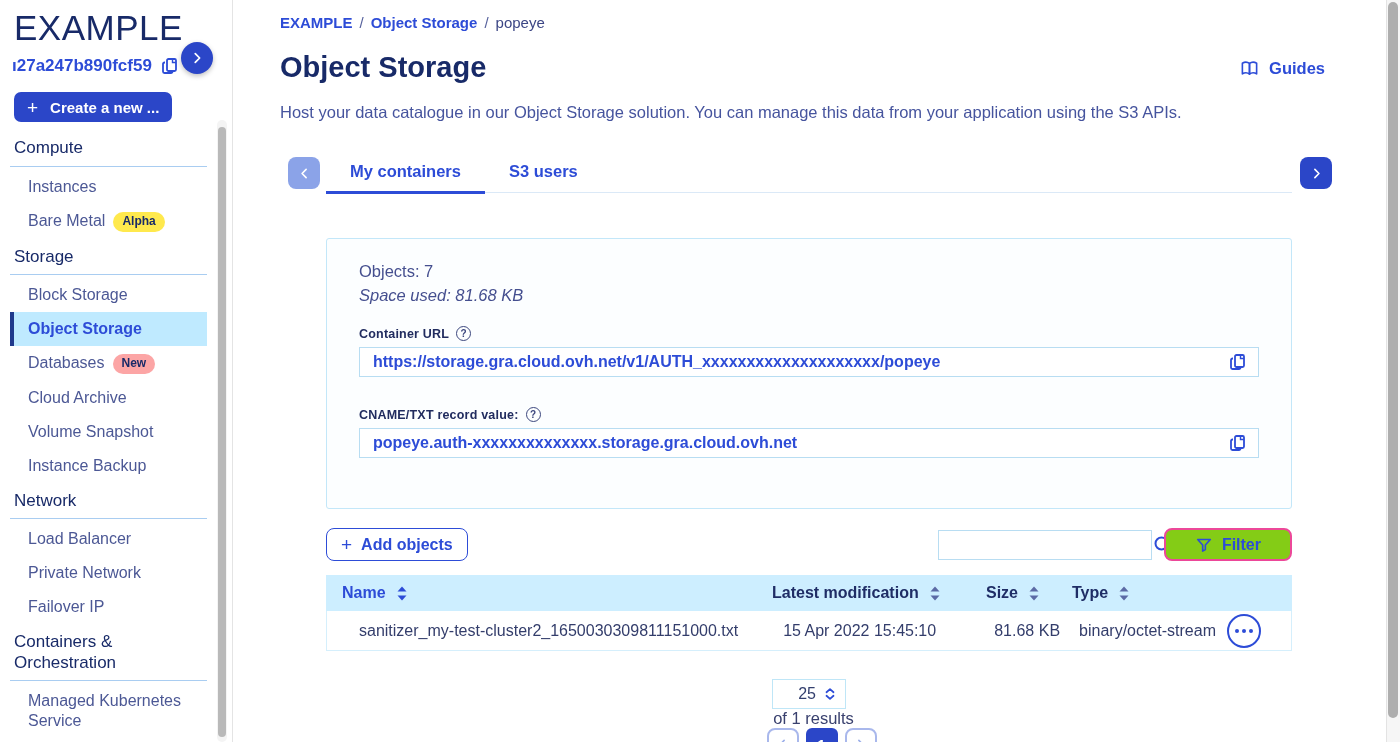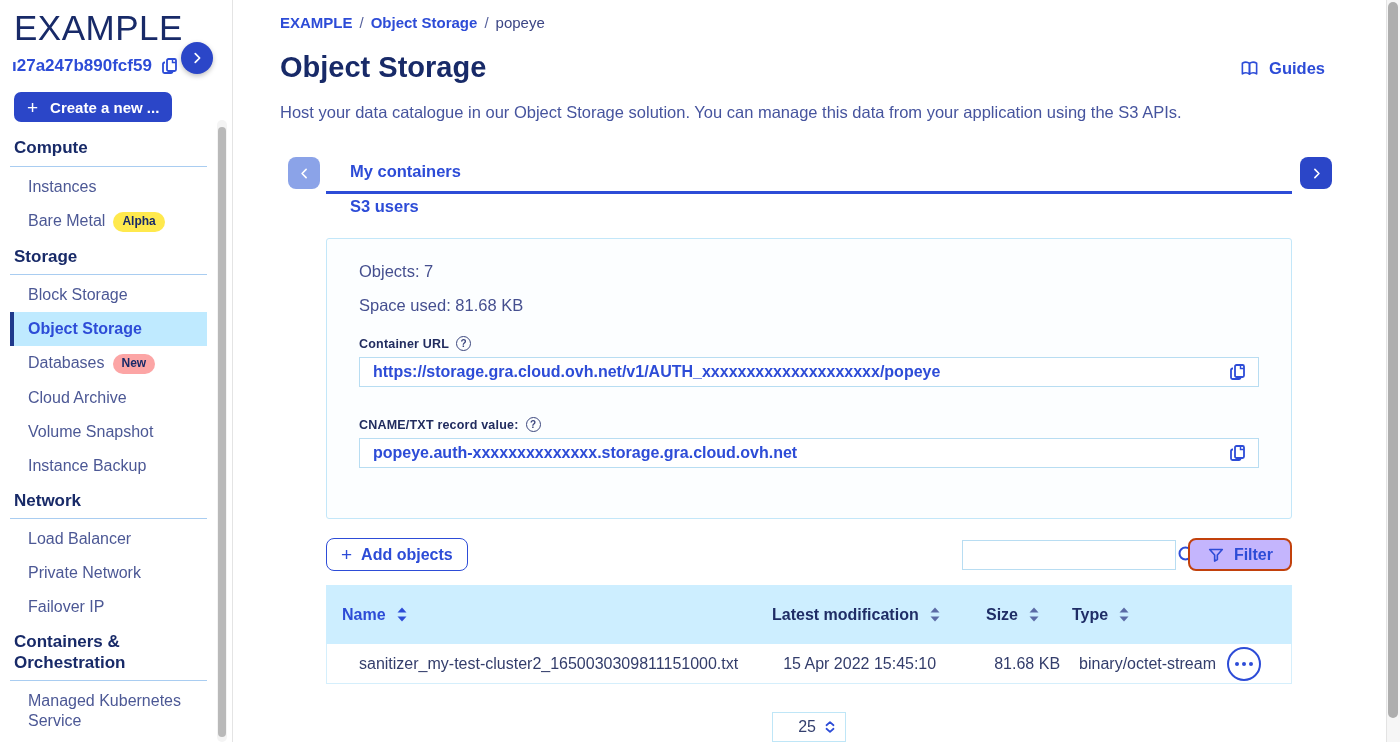--- a/index.html
+++ b/index.html
@@ -17,21 +17,21 @@
   .copy-btn { background:none; border:none; padding:0; margin-left:8px; cursor:pointer; display:flex; }
   .round-next { position:absolute; left:181px; top:42px; width:32px; height:32px; border-radius:50%;
                 background:#2b46c8; border:none; display:flex; align-items:center; justify-content:center;
                 box-shadow:0 2px 5px rgba(0,0,0,.25); cursor:pointer; }
   .create-btn { margin-top:12px; height:30px; min-width:155px; background:#2b46c8; color:#fff;
                 border:none; border-radius:7px; font-weight:700; font-size:15px;
                 display:flex; align-items:center; gap:12px; padding:0 13px; cursor:pointer;
                 font-family:"Liberation Sans", sans-serif; }
   .create-btn .plus { font-size:19px; font-weight:400; line-height:1; }
   .nav { margin-top:16px; padding-right:28px; }
-  .nav-section-title { font-size:17px; font-weight:700; color:#182a68; margin-top:8px; line-height:1.2; padding-right:10px; }
+  .nav-section-title { font-size:17px; font-weight:400; color:#182a68; margin-top:8px; line-height:1.2; padding-right:10px; }
   .nav-hr { border-top:1px solid #a9cdf1; margin:7px 0 3px -4px; width:197px; }
   .nav-item { position:relative; margin-left:-4px; width:197px; padding:7px 8px 7px 14px;
               border-left:4px solid transparent; font-size:16px; color:#4c5895; cursor:pointer; line-height:1.25; }
   .nav-item.active { background:#bfeaff; color:#2d4cd7; font-weight:700; border-left-color:#203a8c; }
   .badge { display:inline-block; margin-left:8px; padding:2px 9px 3px; border-radius:10px;
            font-size:12px; font-weight:700; color:#182a68; vertical-align:1px; }
   .badge.alpha { background:#ffe94d; }
   .badge.new { background:#fca5a5; }
   .side-sb-track { position:absolute; right:5px; top:120px; width:10px; height:622px; background:#f4f4f4; border-radius:6px; }
   .side-sb-thumb { position:absolute; right:6px; top:127px; width:8px; height:610px; background:#b9b9b9; border-radius:4px; }
@@ -47,56 +47,56 @@
                 font-family:"Liberation Sans", sans-serif; }
   .page-title { margin-top:21px; font-size:29px; font-weight:700; color:#182a68; line-height:1.1; }
   .page-desc { margin-top:13px; font-size:16.5px; color:#46549e; }
 
   
   .tabbar { position:relative; margin-top:35px; height:37px; }
   .tab-scroll { width:32px; height:32px; border:none; border-radius:8px; display:flex; align-items:center;
                 justify-content:center; cursor:pointer; }
   .tab-scroll.left { position:absolute; left:8px; top:0; background:#8ba3e8; }
   .tab-scroll.right { position:absolute; right:68px; top:0; background:#2b46c8; }
-  .tabs { position:absolute; left:46px; top:0; width:966px; display:flex; border-bottom:1px solid #dbe9f7; height:36px;flex-direction:column; }
+  .tabs { position:absolute; left:46px; top:0; width:966px; display:flex; border-bottom:1px solid #dbe9f7; height:36px; }
   .tab { padding:5px 24px 10px; font-size:16.5px; font-weight:700; color:#2d4cd7; cursor:pointer; white-space:nowrap; }
   .tab.active { border-bottom:3px solid #2d4cd7; margin-bottom:-2px; }
 
   
   .panel { margin:44px 0 0 46px; width:966px; border:1px solid #c3e7f9; background:#fcfeff;
            border-radius:3px; padding:23px 32px 50px; }
   .panel-line { font-size:16.5px; color:#454f8f; margin:0; }
-  .panel-line + .panel-line { margin-top:15px; }
+  .panel-line + .panel-line { margin-top:5px;font-style:italic; }
   .field-label-row { display:flex; align-items:center; gap:7px; margin-top:21px; }
   .field-label { font-size:12.5px; font-weight:700; color:#212c5f; letter-spacing:0.2px; }
   .help-icon { width:15px; height:15px; border:1.5px solid #3c477e; border-radius:50%; color:#3c477e;
                font-size:10px; font-weight:700; display:flex; align-items:center; justify-content:center; cursor:pointer; }
   .url-box { margin-top:6px; height:30px; width:100%; background:#fff; border:1px solid #b8ddf2;
              display:flex; align-items:center; justify-content:space-between; padding:0 10px 0 13px; }
   .url-text { color:#2d4cd7; font-weight:700; font-size:16px; white-space:nowrap; overflow:hidden; }
   .cname-row { margin-top:30px; }
 
   
   .toolbar { margin:19px 0 0 46px; width:966px; display:flex; align-items:center; }
   .add-objects-btn { height:33px; border:1.5px solid #2d4cd7; background:#fff; color:#2d4cd7; border-radius:8px;
                      font-weight:700; font-size:16px; display:flex; align-items:center; gap:9px; padding:0 14px;
                      cursor:pointer; font-family:"Liberation Sans", sans-serif; }
   .add-objects-btn .plus { font-size:19px; font-weight:400; }
   .toolbar-spacer { flex:1; }
   .search-box { width:214px; height:30px; border:1px solid #b8ddf2; background:#fff; display:flex;
                 align-items:center; padding:0 9px 0 10px; margin-right:12px; }
   .search-input { flex:1; border:none; outline:none; font-size:15px; color:#333f6e; background:transparent;
                   font-family:"Liberation Sans", sans-serif; }
-  .filter-btn { height:33px; border:2px solid #c2410c; background:#c4b5fd; color:#2d4cd7; border-radius:8px;
-                font-weight:700; font-size:16px; display:flex; align-items:center; gap:9px; padding:0 17px;
+  .filter-btn { height:33px; border:2px solid #ec4899; background:#84cc16; color:#2d4cd7; border-radius:8px;
+                font-weight:700; font-size:16px; display:flex; align-items:center; gap:9px; padding:0 29px;
                 cursor:pointer; font-family:"Liberation Sans", sans-serif; }
 
   
   .table { margin:14px 0 0 46px; width:966px; }
-  .thead { display:flex; align-items:center; height:59px; background:#cdeeff; padding:0 16px; }
+  .thead { display:flex; align-items:center; height:36px; background:#cdeeff; padding:0 16px; }
   .th { display:flex; align-items:center; gap:11px; font-size:16px; font-weight:700; color:#1f2d66; cursor:pointer; }
   .th.active { color:#2d4cd7; }
   .th .sort { color:#5b6aa5; }
   .th.active .sort { color:#2d4cd7; }
   .col-name { width:430px; }
   .col-mod { width:214px; }
   .col-size { width:86px; }
   .col-type { width:150px; }
   .col-actions { flex:1; display:flex; justify-content:flex-end; }
   .trow { display:flex; align-items:center; height:40px; background:#fff; border:1px solid #d5effc;

